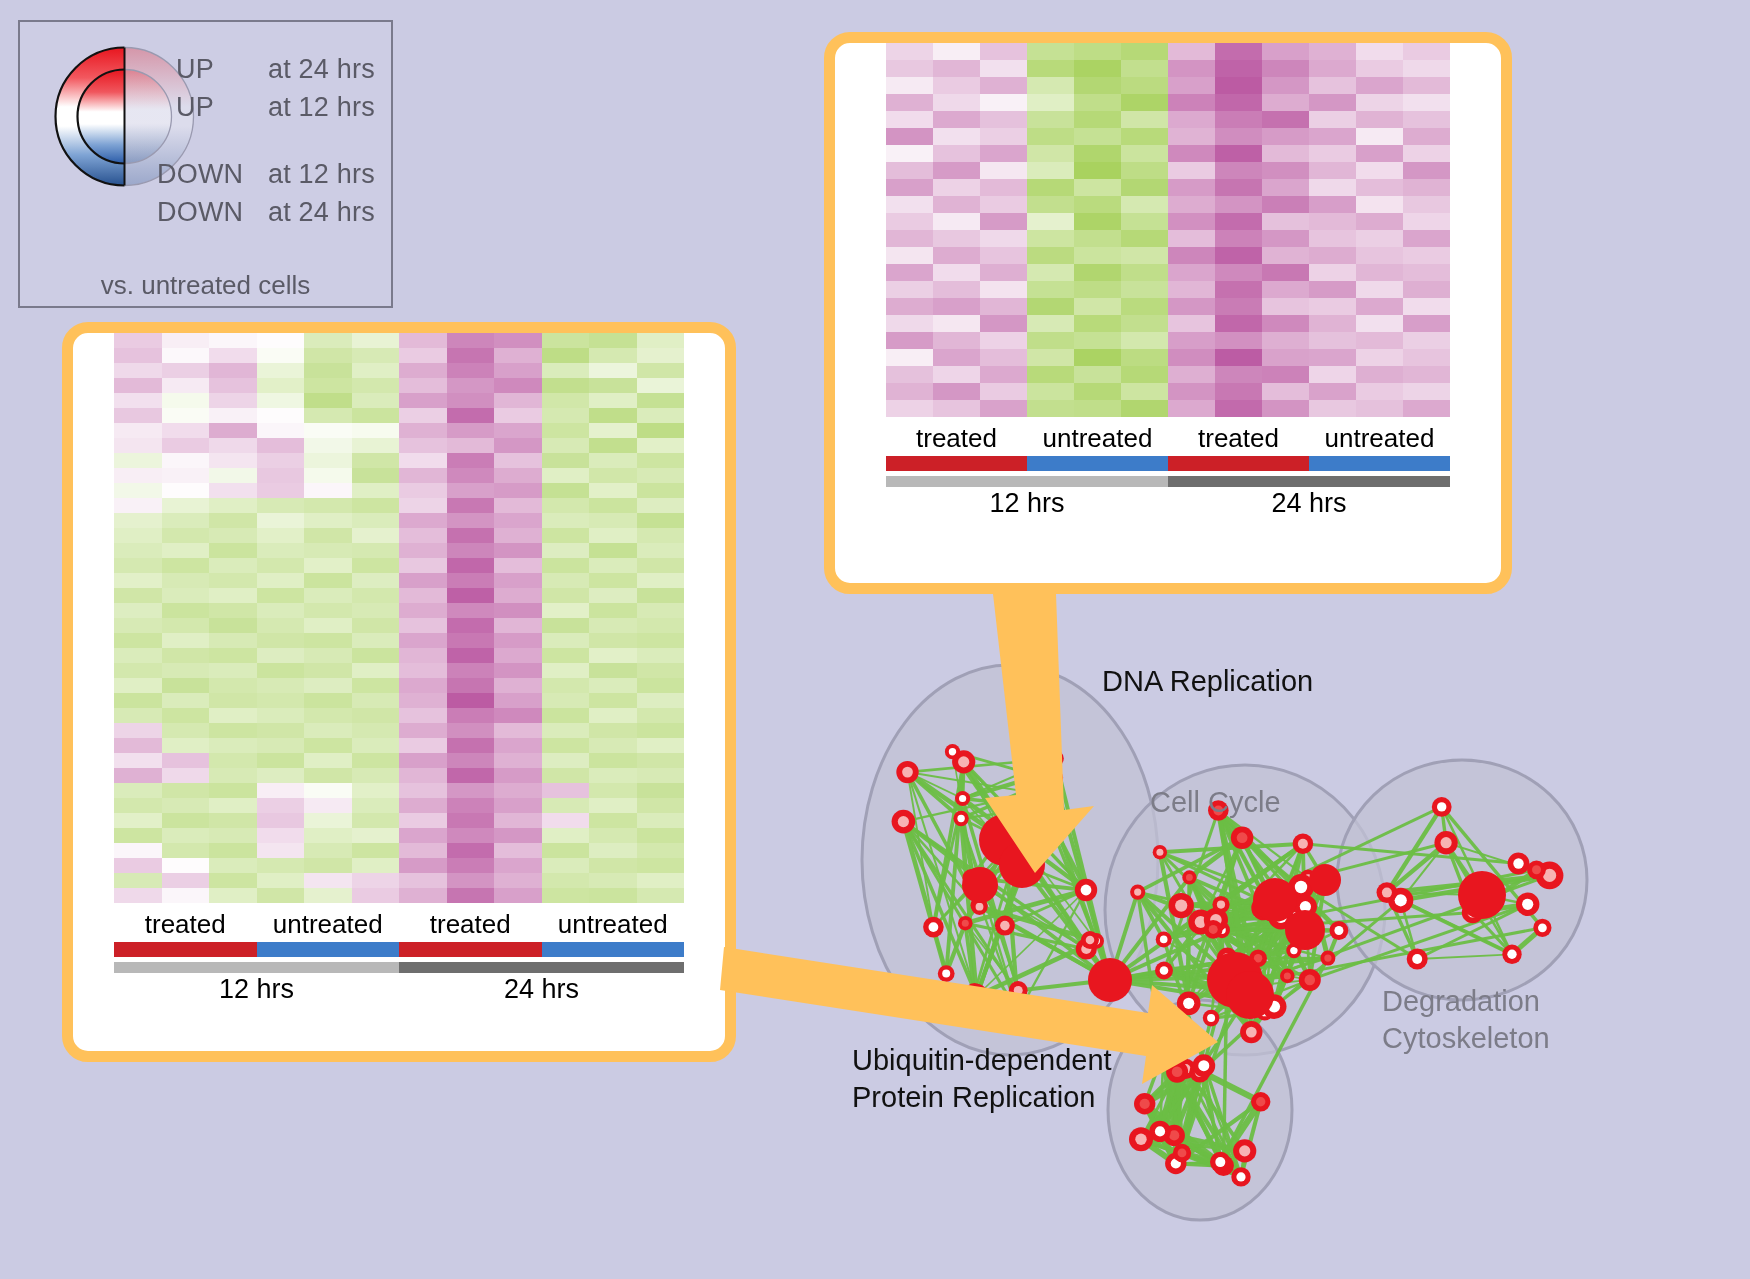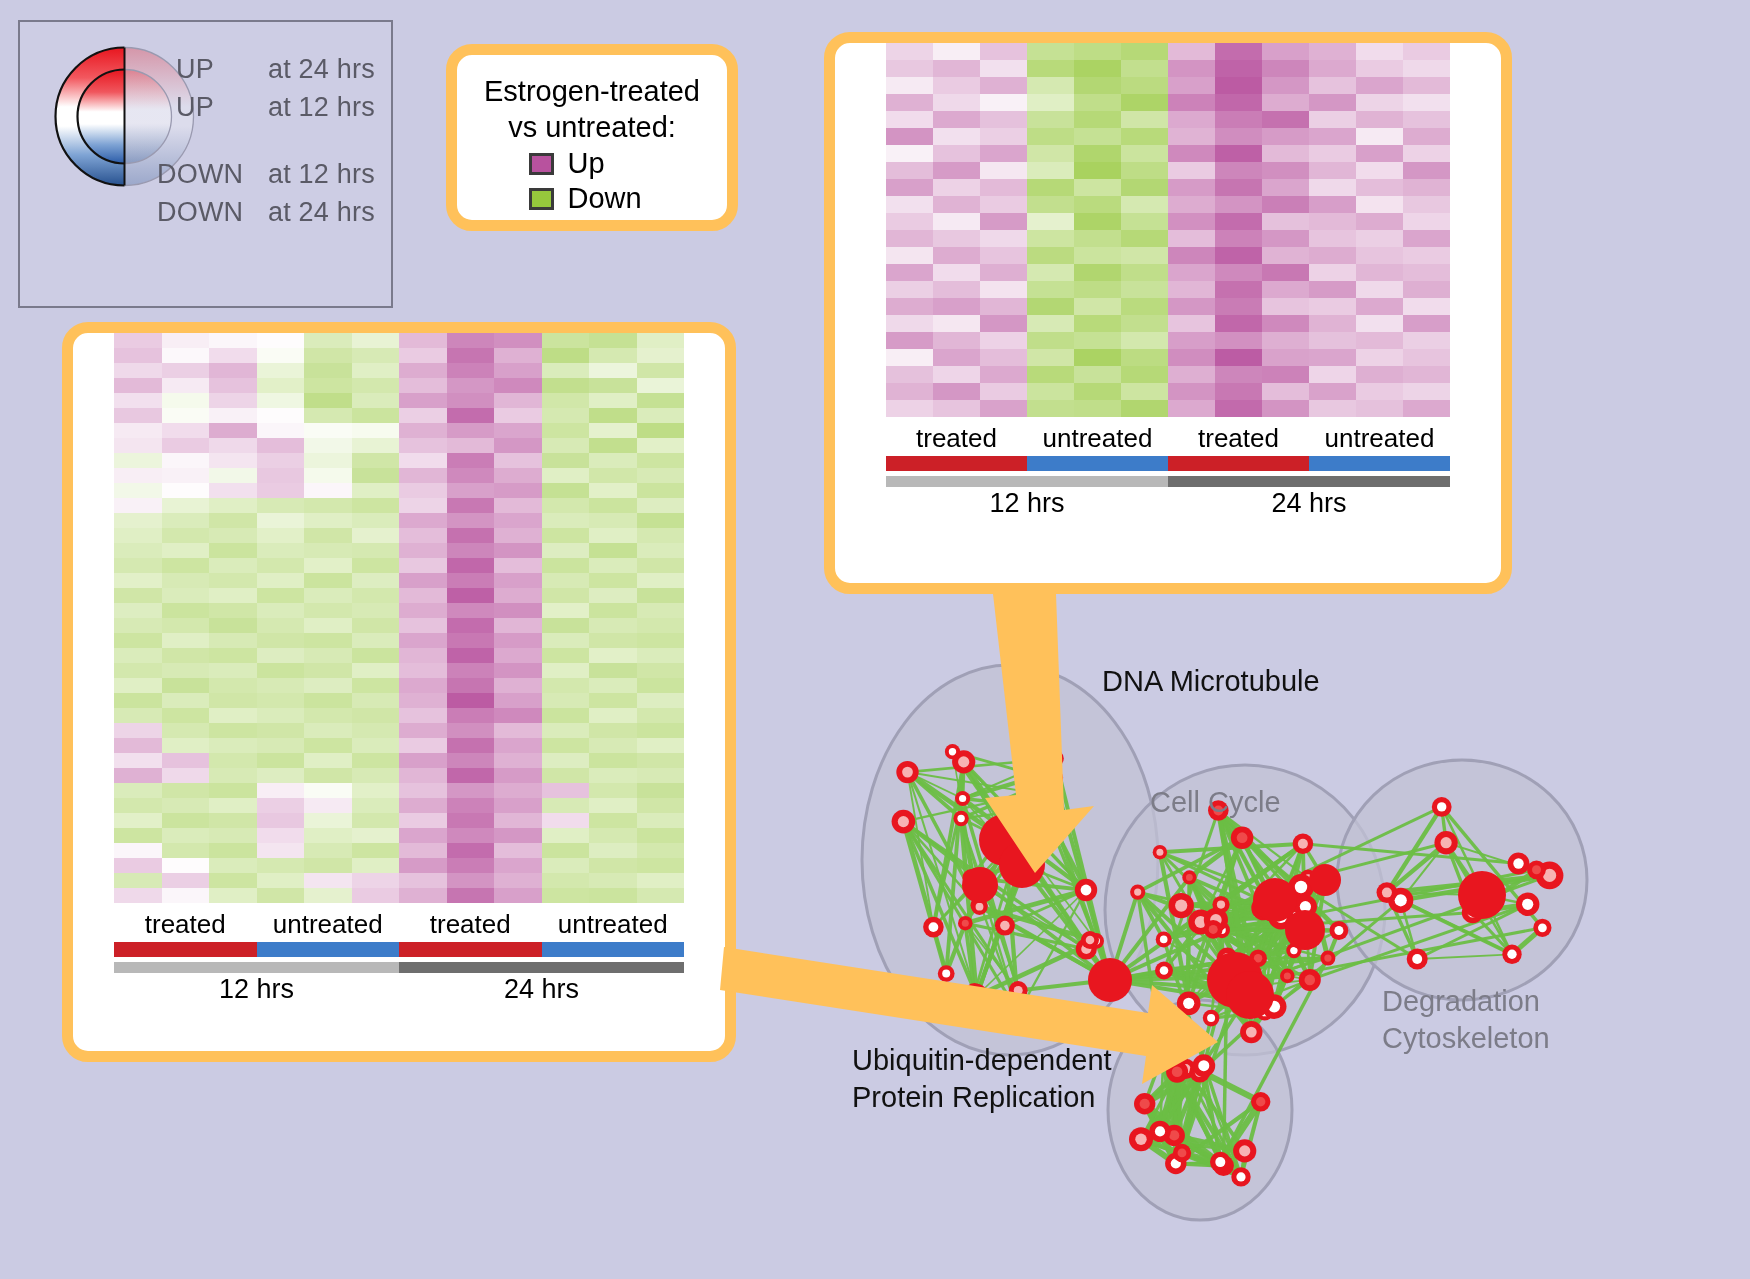--- a/index.html
+++ b/index.html
@@ -133,34 +133,23 @@
 
     <div class="txt" style="left:156px;top:32px;">UP</div>
     <div class="txt" style="left:248px;top:32px;">at 24 hrs</div>
     <div class="txt" style="left:156px;top:70px;">UP</div>
     <div class="txt" style="left:248px;top:70px;">at 12 hrs</div>
     <div class="txt" style="left:137px;top:137px;">DOWN</div>
     <div class="txt" style="left:248px;top:137px;">at 12 hrs</div>
     <div class="txt" style="left:137px;top:175px;">DOWN</div>
     <div class="txt" style="left:248px;top:175px;">at 24 hrs</div>
 
+    <div class="foot" style="top:246px;">vs. untreated cells</div>
   </div>
 
-  <div class="card" id="updown-card">
-    <div class="line" style="margin-top:18px;">Estrogen-treated</div>
-    <div class="line">vs untreated:</div>
-    <div class="keyrow">
-      <span class="swatch" id="sw-up" style="background: rgb(184, 82, 158);"></span>
-      <span class="keylabel">Up</span>
-    </div>
-    <div class="keyrow">
-      <span class="swatch" id="sw-down" style="background: rgb(150, 200, 60);"></span>
-      <span class="keylabel">Down</span>
-    </div>
-  </div>
 
   <div class="card" id="replication-fork-panel">
     <div class="hm" id="hm-rep" style="grid-template-columns: repeat(12, 47px); grid-template-rows: repeat(22, 17px); width: 564px;">
         <div style="background:rgb(237,212,231)"></div>
         <div style="background:rgb(248,238,245)"></div>
         <div style="background:rgb(230,194,221)"></div>
         <div style="background:rgb(197,225,148)"></div>
         <div style="background:rgb(190,221,134)"></div>
         <div style="background:rgb(182,217,119)"></div>
         <div style="background:rgb(227,186,216)"></div>
@@ -1478,21 +1467,21 @@
         <circle cx="454.7" cy="530.9" r="11.6" fill="#e8161f"></circle>
         <circle cx="454.7" cy="530.9" r="5.6" fill="#f7b3b3"></circle>
         <circle cx="351.0" cy="519.3" r="12.0" fill="#e8161f"></circle>
         <circle cx="351.0" cy="519.3" r="5.7" fill="#f7b3b3"></circle>
         <circle cx="373.6" cy="432.6" r="11.3" fill="#e8161f"></circle>
         <circle cx="373.6" cy="432.6" r="5.4" fill="#f7b3b3"></circle>
         <circle cx="320.0" cy="360.0" r="22.0" fill="#e8161f"></circle>
         <circle cx="300.0" cy="320.0" r="9.0" fill="#e8161f"></circle>
         <circle cx="300.0" cy="320.0" r="4.3" fill="#f7b3b3"></circle>
       </svg>
-    <div class="net-label dark" style="left:312px;top:45px;">DNA Microtubule</div>
+    <div class="net-label dark" style="left:312px;top:45px;">DNA Replication</div>
     <div class="net-label grey" style="left:360px;top:166px;">Cell Cycle</div>
     <div class="net-label grey" style="left:592px;top:365px;">Degradation</div>
     <div class="net-label grey" style="left:592px;top:402px;">Cytoskeleton</div>
     <div class="net-label dark" style="left:62px;top:424px;">Ubiquitin-dependent</div>
     <div class="net-label dark" style="left:62px;top:461px;">Protein Replication</div>
   </div>
 
   <svg class="arrow-svg">
 
     <path d="M 993,594 L 1056,594 L 1064,810 L 1094,806 L 1035,873 L 985,798 L 1016,795 Z" fill="#ffc15a"></path>

